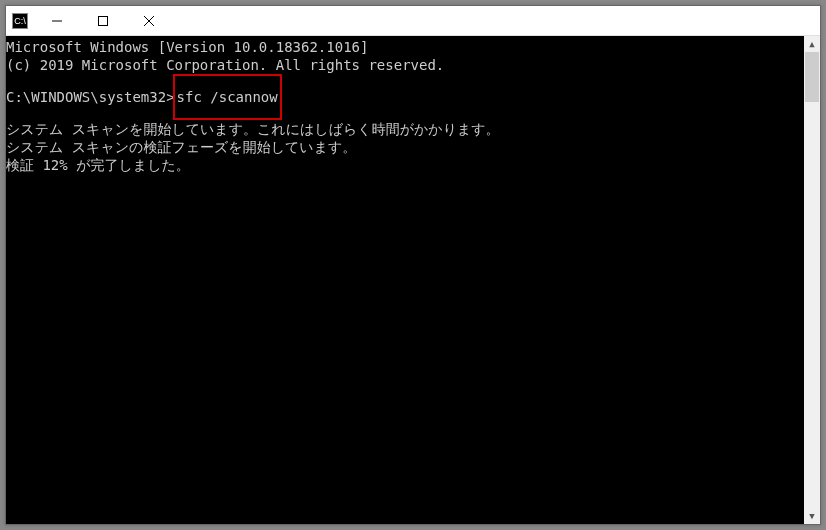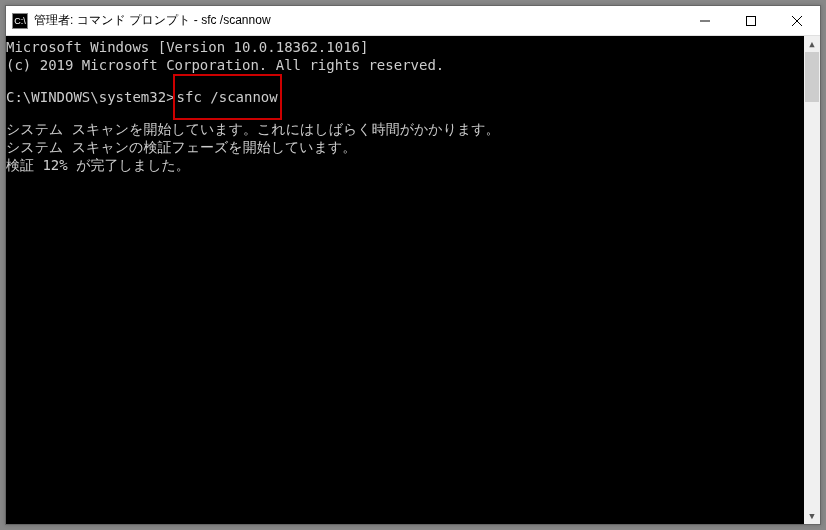--- a/index.html
+++ b/index.html
@@ -122,21 +122,20 @@
   }
   .line { display: block; }
 </style>
 </head>
 <body>
 
 <div class="window">
 
   <div class="titlebar">
     <div class="app-icon">C:\</div>
-    <div class="title-text">管理者: コマンド プロンプト - sfc  /scannow</div>
     <div class="win-controls">
       <div class="win-btn">
         <svg viewBox="0 0 10 10">
             <line x1="0" y1="5" x2="10" y2="5" stroke="#000" stroke-width="1"></line>
           </svg>
       </div>
       <div class="win-btn">
         <svg viewBox="0 0 10 10">
             <rect x="0.5" y="0.5" width="9" height="9" fill="none" stroke="#000" stroke-width="1"></rect>
           </svg>

